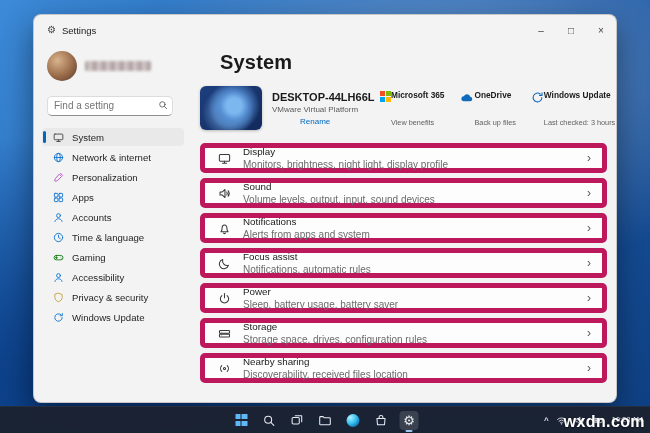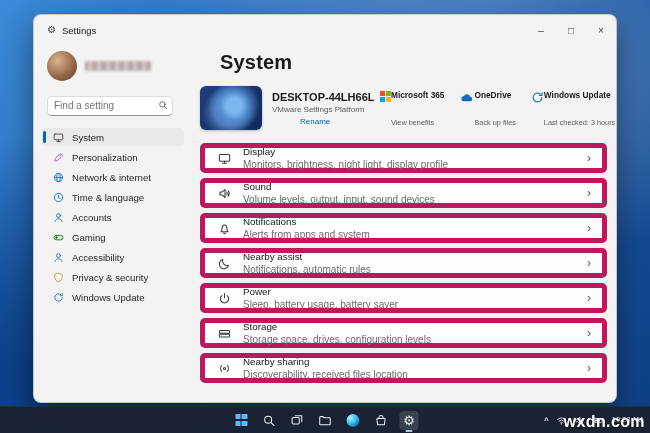--- a/index.html
+++ b/index.html
@@ -239,42 +239,48 @@
           </svg>
       </div>
       <div class="nav">
         <div class="nav-item selected">
           <svg class="ic" style="color:#444">
               <use href="#i-monitor"></use>
             </svg>
           <span>System</span>
         </div>
         <div class="nav-item">
+          <svg class="ic" style="color:#0a72d0">
+              <use href="#i-globe"></use>
+            </svg>
+          <span>Network &amp; internet</span>
+        </div>
+        <div class="nav-item">
           <svg class="ic" style="color:#b146c2">
               <use href="#i-brush"></use>
             </svg>
           <span>Personalization</span>
         </div>
         <div class="nav-item">
           <svg class="ic" style="color:#0a72d0">
-              <use href="#i-globe"></use>
-            </svg>
-          <span>Network &amp; internet</span>
+              <use href="#i-apps"></use>
+            </svg>
+          <span>Apps</span>
+        </div>
+        <div class="nav-item">
+          <svg class="ic" style="color:#0a72d0">
+              <use href="#i-person"></use>
+            </svg>
+          <span>Accounts</span>
         </div>
         <div class="nav-item">
           <svg class="ic" style="color:#0a72d0">
               <use href="#i-clock"></use>
             </svg>
           <span>Time &amp; language</span>
-        </div>
-        <div class="nav-item">
-          <svg class="ic" style="color:#0a72d0">
-              <use href="#i-person"></use>
-            </svg>
-          <span>Accounts</span>
         </div>
         <div class="nav-item">
           <svg class="ic" style="color:#0e7a0e">
               <use href="#i-gamepad"></use>
             </svg>
           <span>Gaming</span>
         </div>
         <div class="nav-item">
           <svg class="ic" style="color:#0a72d0">
               <use href="#i-person"></use>
@@ -296,21 +302,21 @@
       </div>
     </div>
 
     <div class="main">
       <div class="page-title">System</div>
 
       <div class="devrow">
         <div class="thumb"></div>
         <div class="devtext">
           <div class="dev-name">DESKTOP-44LH66L</div>
-          <div class="dev-model">VMware Settings Platform</div>
+          <div class="dev-model">VMware Virtual Platform</div>
           <div class="dev-rename">Rename</div>
         </div>
         <div class="tiles">
           <div class="tile">
             <span class="ms-logo">
                 <i></i>
                 <i></i>
                 <i></i>
                 <i></i>
               </span>
@@ -369,42 +375,42 @@
               <div class="rt">Notifications</div>
                <div class="rs">Alerts from apps and system</div>
             </div>
           <span class="chev">›</span>
         </div>
         <div class="srow">
           <svg class="ic">
               <use href="#i-moon"></use>
             </svg>
           <div>
-              <div class="rt">Nearby assist</div>
+              <div class="rt">Focus assist</div>
                <div class="rs">Notifications, automatic rules</div>
             </div>
           <span class="chev">›</span>
         </div>
         <div class="srow">
           <svg class="ic">
               <use href="#i-power"></use>
             </svg>
           <div>
               <div class="rt">Power</div>
                <div class="rs">Sleep, battery usage, battery saver</div>
             </div>
           <span class="chev">›</span>
         </div>
         <div class="srow">
           <svg class="ic">
               <use href="#i-storage"></use>
             </svg>
           <div>
               <div class="rt">Storage</div>
-               <div class="rs">Storage space, drives, configuration levels</div>
+               <div class="rs">Storage space, drives, configuration rules</div>
             </div>
           <span class="chev">›</span>
         </div>
         <div class="srow">
           <svg class="ic">
               <use href="#i-nearby"></use>
             </svg>
           <div>
               <div class="rt">Nearby sharing</div>
                <div class="rs">Discoverability, received files location</div>

